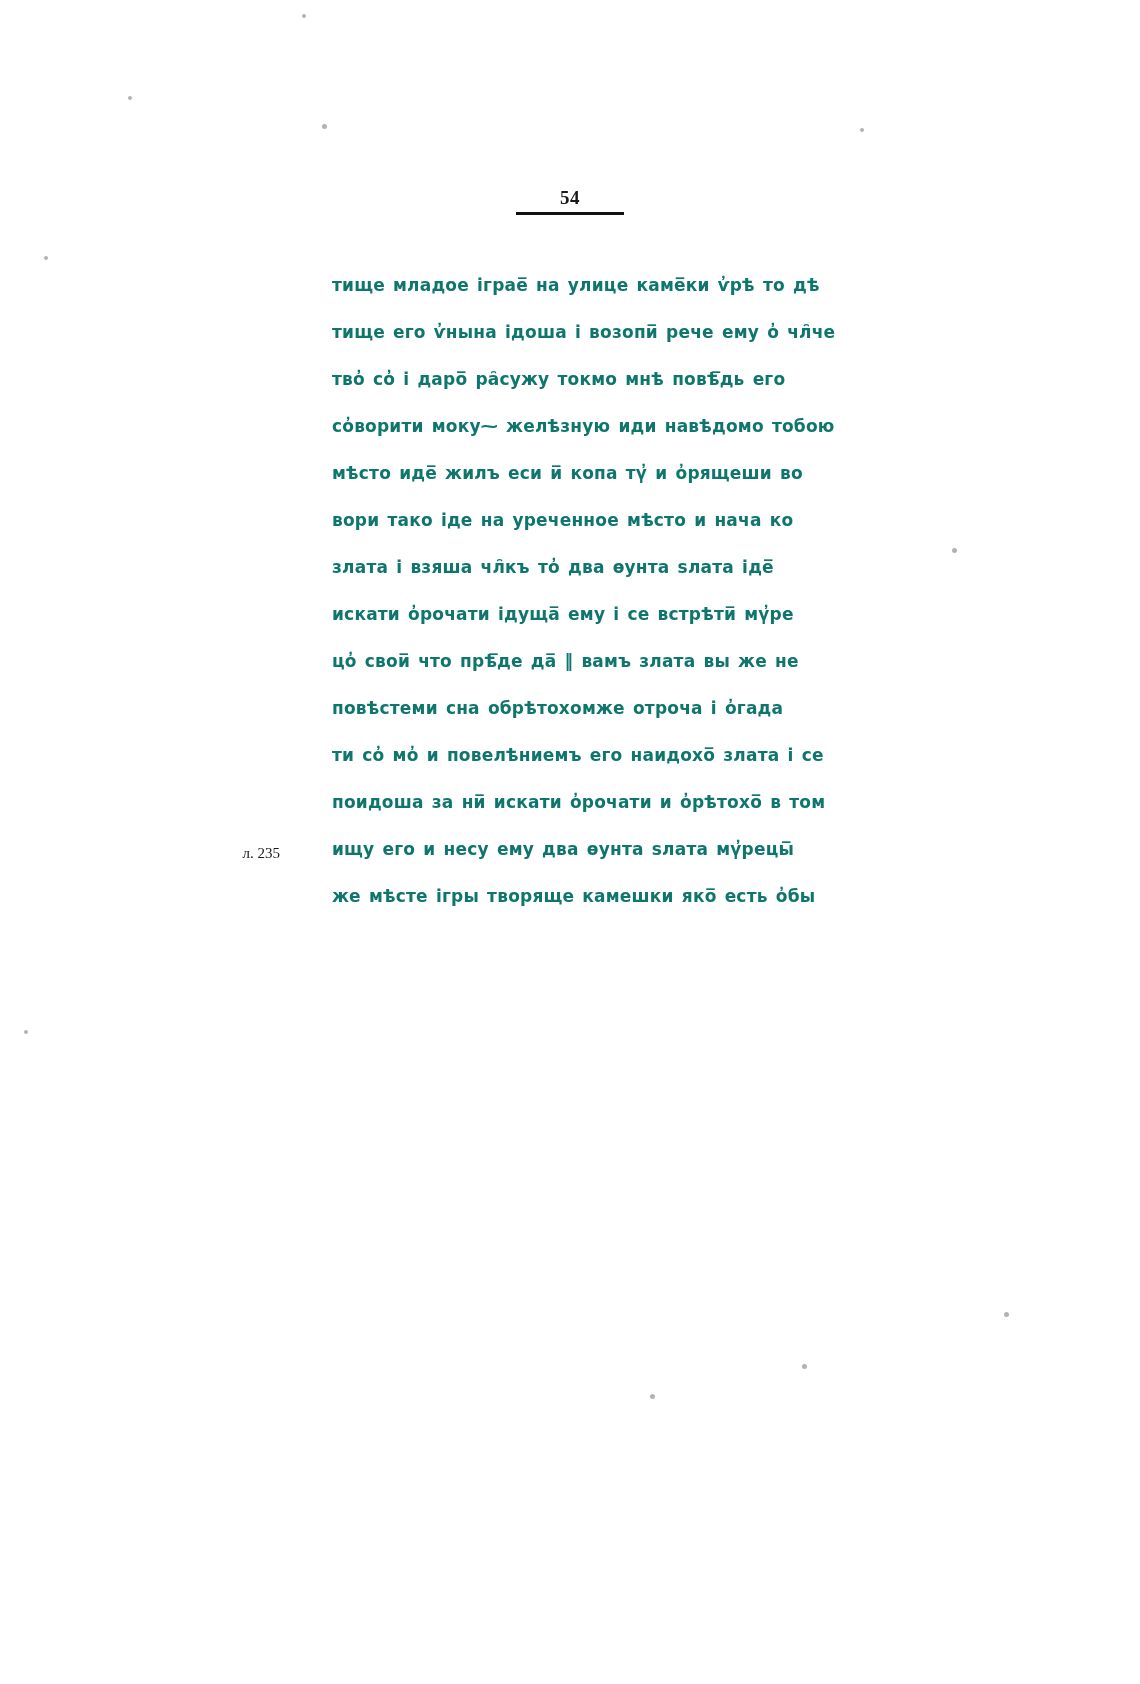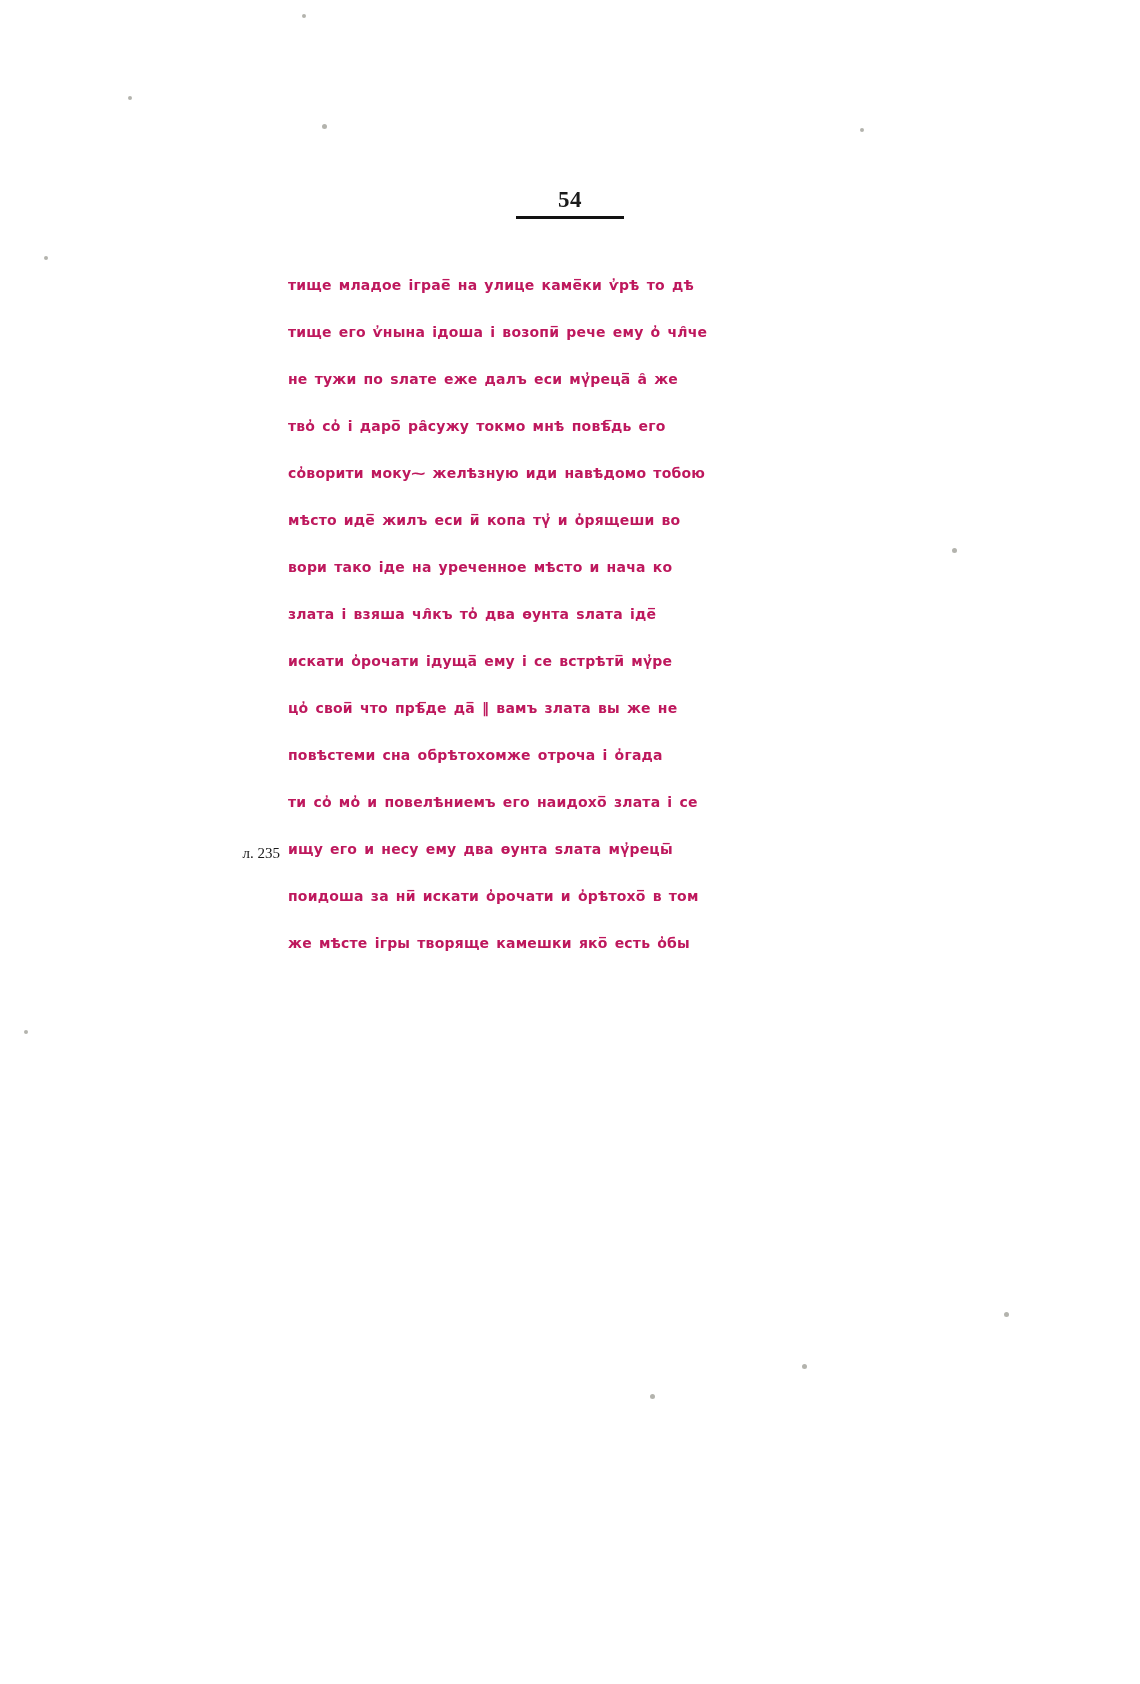--- a/index.html
+++ b/index.html
@@ -26,21 +26,21 @@
   
   .page-header {
     position: absolute;
     top: 188px;
     left: 0;
     width: 1140px;
     text-align: center;
   }
   .page-number {
     font-family: "Liberation Serif", serif;
-    font-size: 23px;
+    font-size: 19px;
     font-weight: 700;
     color: #1a1a1a;
     letter-spacing: .5px;
     line-height: 1;
     display: block;
   }
   .page-rule {
     width: 108px;
     height: 3px;
     background: #111;
@@ -53,25 +53,26 @@
     top: 262px;
     left: 288px;
     width: 584px;
   }
   .line {
     position: relative;
     height: 47px;
     line-height: 47px;
     white-space: nowrap;
     font-family: "DejaVu Sans", sans-serif;
-    font-size: 14px;
+    font-size: 17px;
     font-weight: 700;
-    color: #be185d;
+    color: #0f766e;
     letter-spacing: .2px;
     word-spacing: 2px;
+    margin-left: 44px;
   }
 
   
   .margin-note {
     position: absolute;
     top: 846px;
     left: 208px;
     width: 72px;
     text-align: right;
     font-family: "Liberation Serif", serif;
@@ -101,26 +102,25 @@
 <div class="page-header">
   <span class="page-number">54</span>
   <div class="page-rule"></div>
 </div>
 
 <div class="margin-note">л. 235</div>
 
 <div class="text-block" id="text-block">
     <div class="line">тище младое іграе̅ на улице каме̅ки ѵ̓рѣ то дѣ</div>
     <div class="line">тище его ѵ̓нына ідоша і возопи̅ рече ему о̓ чл̑че</div>
-    <div class="line">не тужи по sлате еже далъ еси мү̓реца̅ а̑ же</div>
     <div class="line">тво̓ со̓ і даро̅ ра̑сужу токмо мнѣ повѣ̅дь его</div>
     <div class="line">со̓ворити моку⁓ желѣзную иди навѣдомо тобою</div>
     <div class="line">мѣсто иде̅ жилъ еси и̅ копа тү̓ и о̓рящеши во</div>
     <div class="line">вори тако іде на уреченное мѣсто и нача ко</div>
     <div class="line">злата і взяша чл̑къ то̓ два ѳунта sлата іде̅</div>
     <div class="line">искати о̓рочати ідуща̅ ему і се встрѣти̅ мү̓ре</div>
     <div class="line">цо̓ свои̅ что прѣ̅де да̅ ‖ вамъ злата вы же не</div>
     <div class="line">повѣстеми сна обрѣтохомже отроча і о̓гада</div>
     <div class="line">ти со̓ мо̓ и повелѣниемъ его наидохо̅ злата і се</div>
+    <div class="line">поидоша за ни̅ искати о̓рочати и о̓рѣтохо̅ в том</div>
     <div class="line">ищу его и несу ему два ѳунта sлата мү̓рецы̅</div>
-    <div class="line">поидоша за ни̅ искати о̓рочати и о̓рѣтохо̅ в том</div>
     <div class="line">же мѣсте ігры творяще камешки яко̅ есть о̓бы</div>
   </div>
 
 </body></html>

